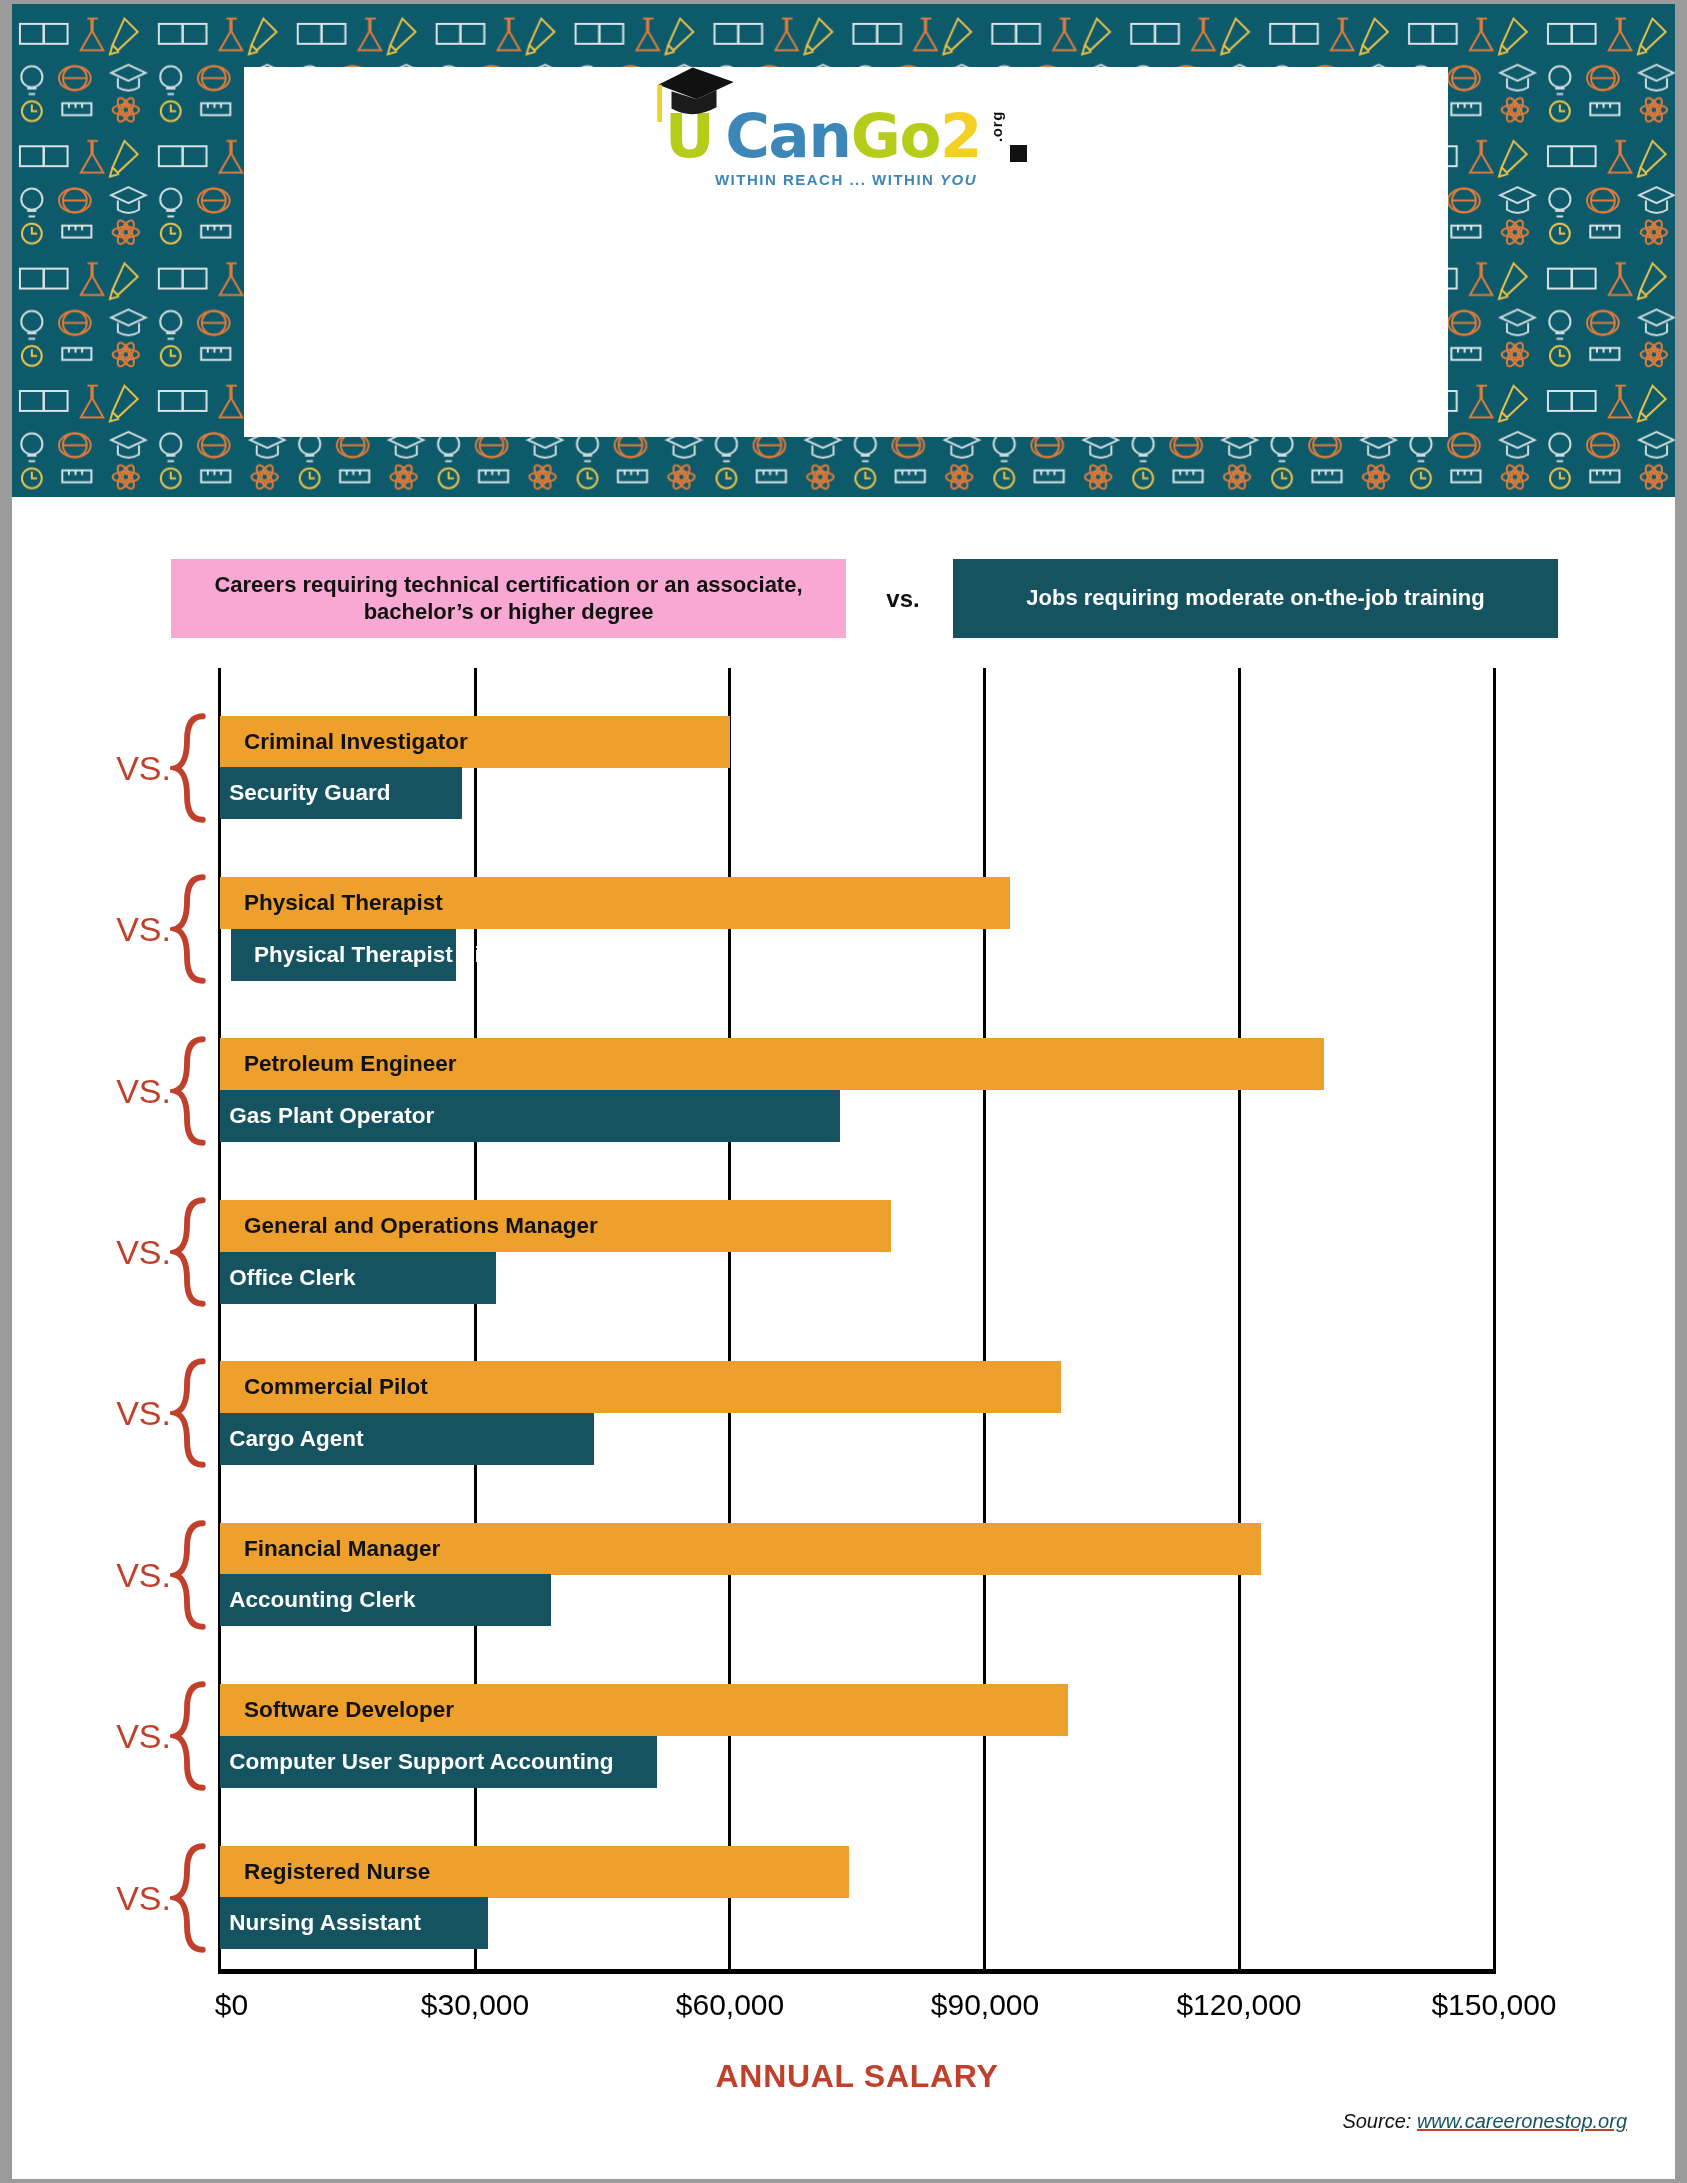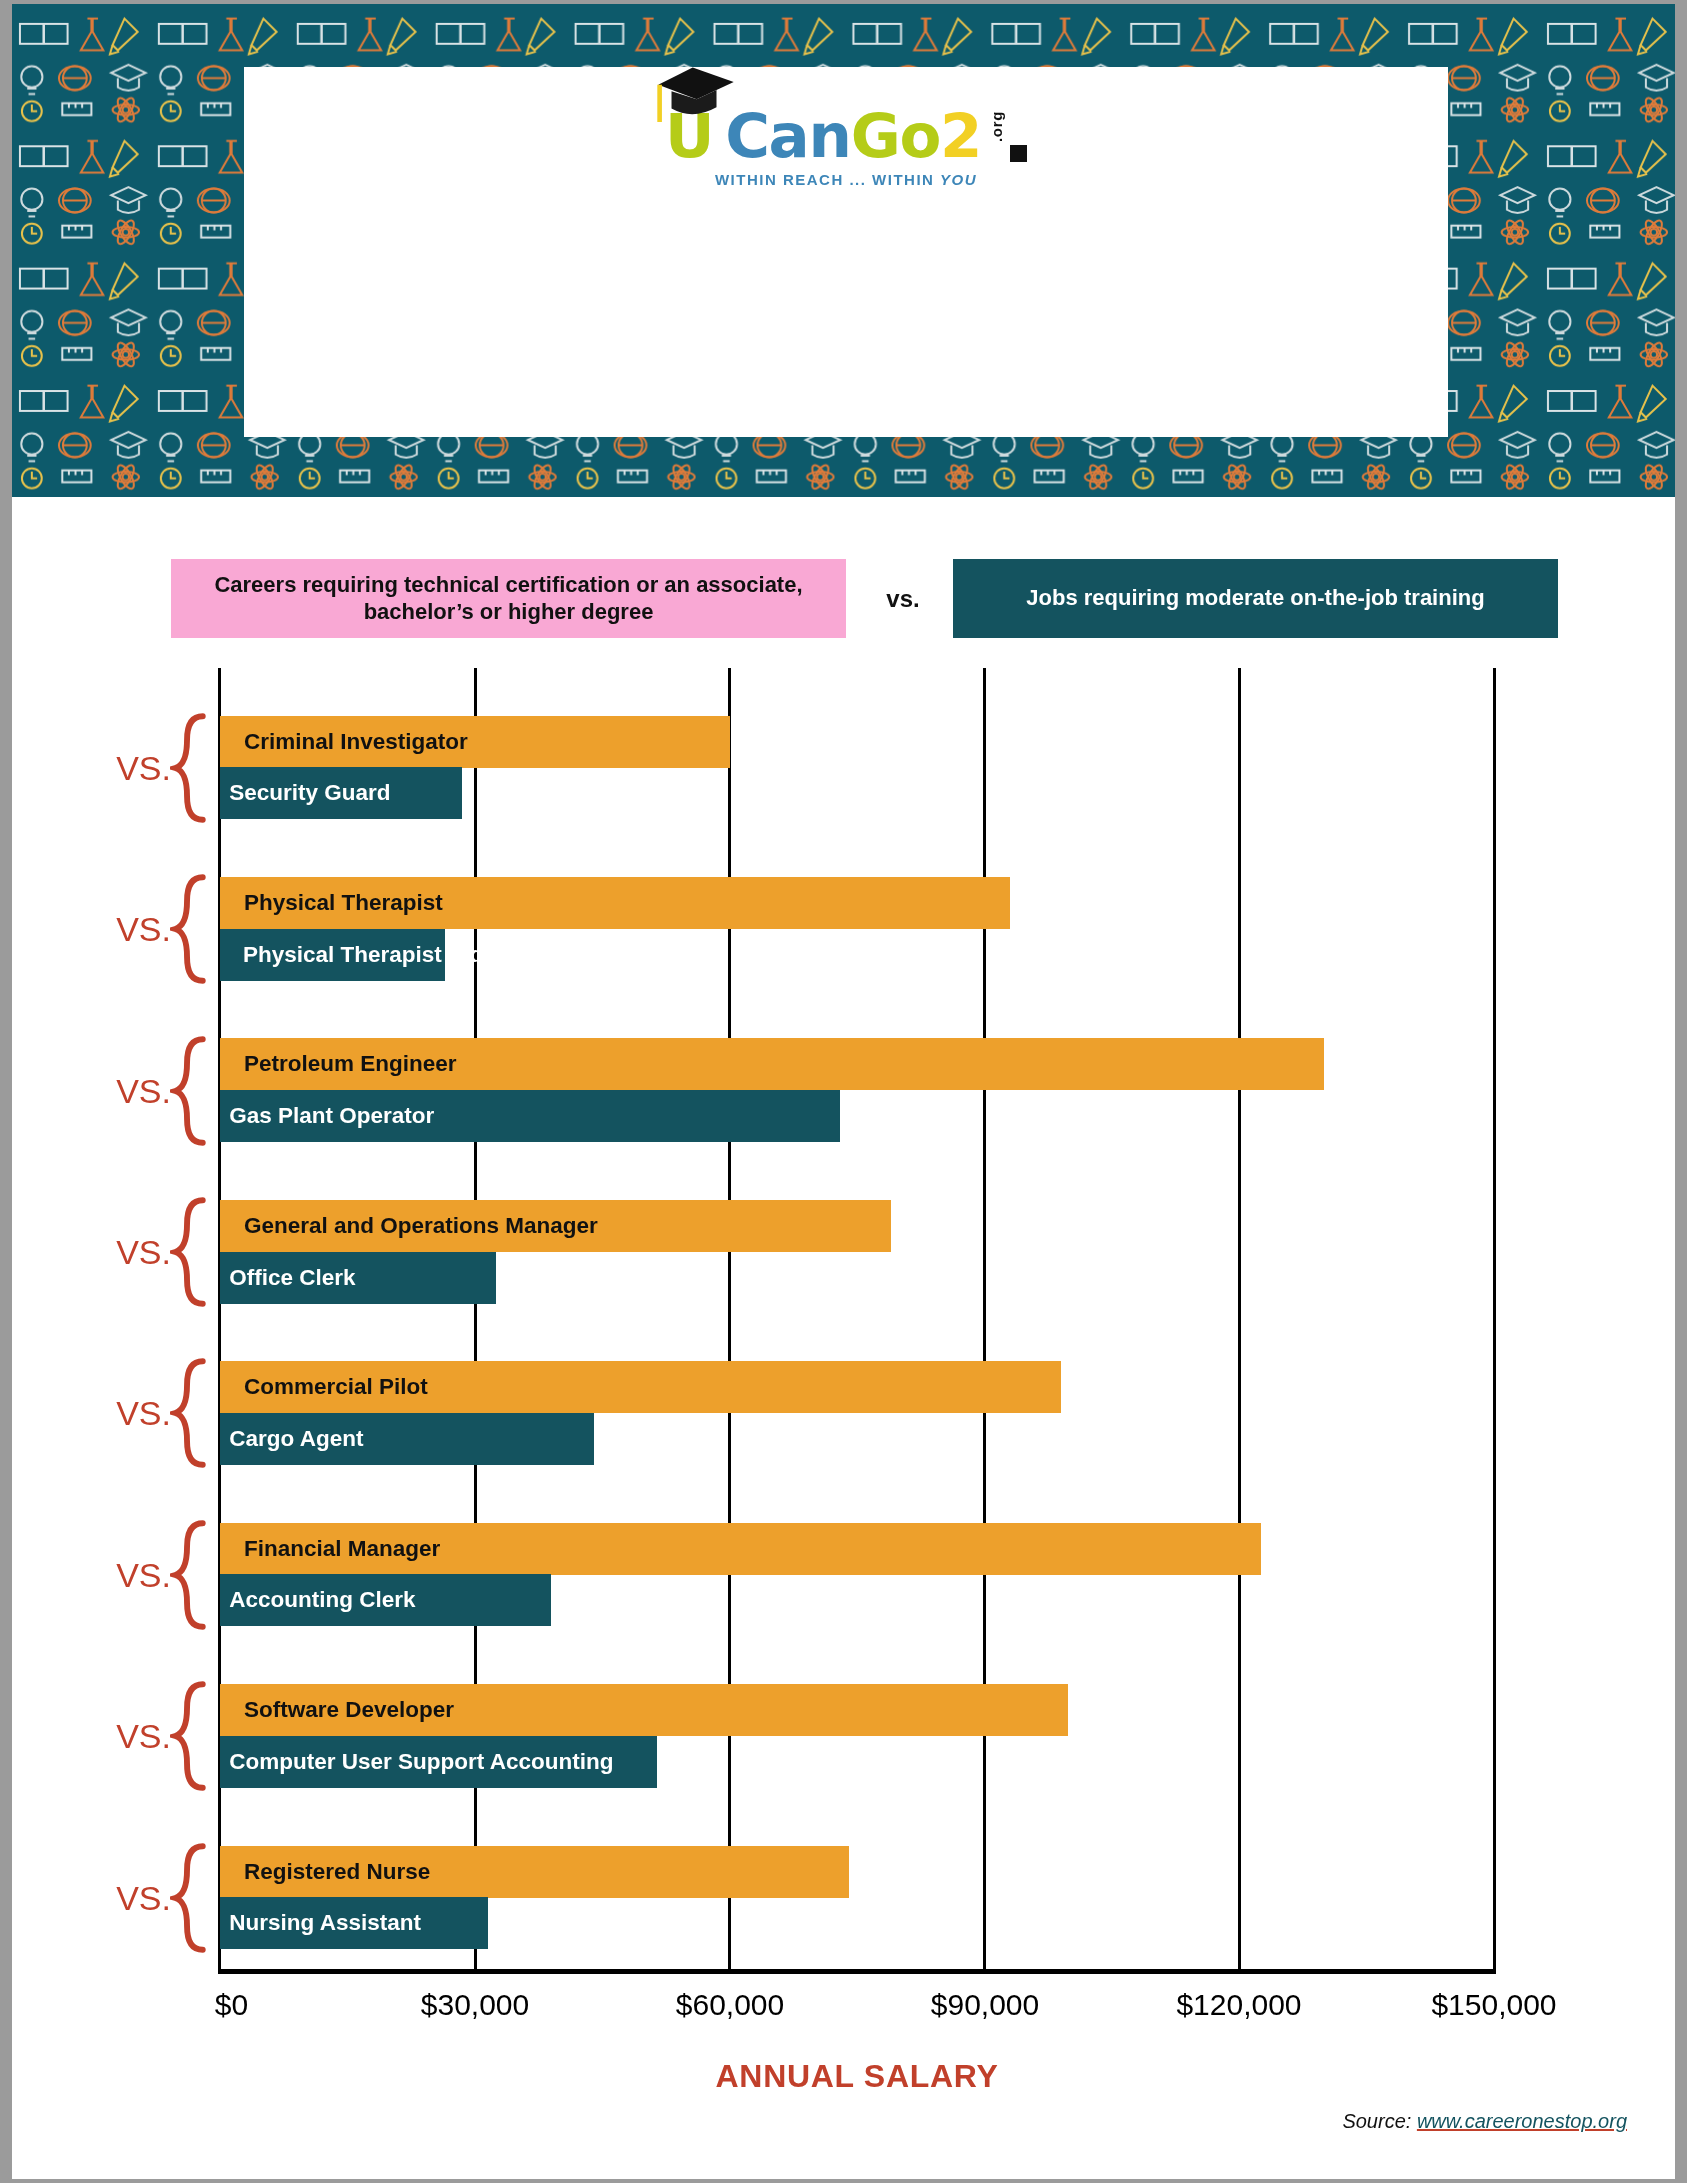--- a/index.html
+++ b/index.html
@@ -415,21 +415,21 @@
         <svg class="brace" viewBox="0 0 58 170" style="top: 44px;">
           <path d="M50 6 Q26 6 26 42 Q26 80 8 85 Q26 90 26 128 Q26 164 50 164" fill="none" stroke="#c1402b" stroke-width="9" stroke-linecap="round"></path>
         </svg>
         <div class="bar degree" title="Criminal Investigator: $60,000" style="top: 48px; left: 0px; width: 510px;">Criminal Investigator</div>
         <div class="bar ojt" title="Security Guard: $28,500" style="top: 99px; left: 0px; width: 242px;">Security Guard</div>
         <div class="vs-side" style="top: 205px;">VS.</div>
         <svg class="brace" viewBox="0 0 58 170" style="top: 205px;">
           <path d="M50 6 Q26 6 26 42 Q26 80 8 85 Q26 90 26 128 Q26 164 50 164" fill="none" stroke="#c1402b" stroke-width="9" stroke-linecap="round"></path>
         </svg>
         <div class="bar degree" title="Physical Therapist: $93,000" style="top: 209px; left: 0px; width: 790px;">Physical Therapist</div>
-        <div class="bar ojt" title="Physical Therapist Aide: $26,500" style="top: 261px; left: 0px; width: 225px; padding-left: 23px;">Physical Therapist Aide</div>
+        <div class="bar ojt" title="Physical Therapist Aide: $26,500" style="top: 261px; left: 11px; width: 225px; padding-left: 23px;">Physical Therapist Aide</div>
         <div class="vs-side" style="top: 367px;">VS.</div>
         <svg class="brace" viewBox="0 0 58 170" style="top: 367px;">
           <path d="M50 6 Q26 6 26 42 Q26 80 8 85 Q26 90 26 128 Q26 164 50 164" fill="none" stroke="#c1402b" stroke-width="9" stroke-linecap="round"></path>
         </svg>
         <div class="bar degree" title="Petroleum Engineer: $130,000" style="top: 370px; left: 0px; width: 1104px;">Petroleum Engineer</div>
         <div class="bar ojt" title="Gas Plant Operator: $73,000" style="top: 422px; left: 0px; width: 620px;">Gas Plant Operator</div>
         <div class="vs-side" style="top: 528px;">VS.</div>
         <svg class="brace" viewBox="0 0 58 170" style="top: 528px;">
           <path d="M50 6 Q26 6 26 42 Q26 80 8 85 Q26 90 26 128 Q26 164 50 164" fill="none" stroke="#c1402b" stroke-width="9" stroke-linecap="round"></path>
         </svg>

